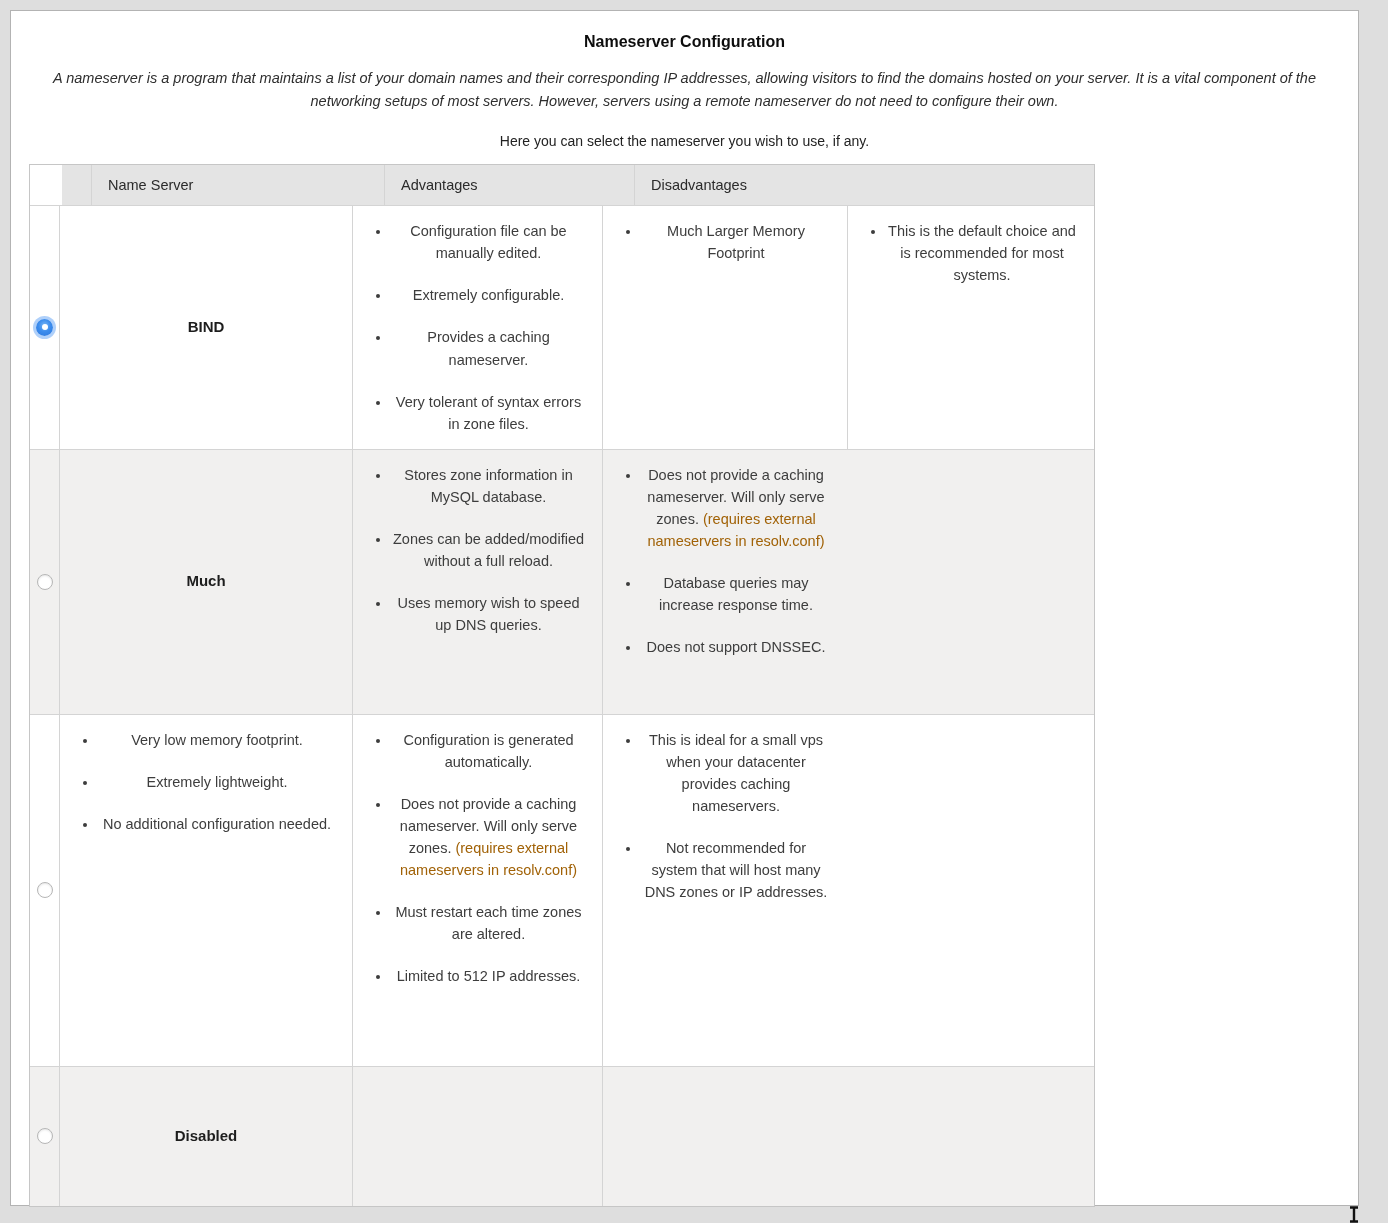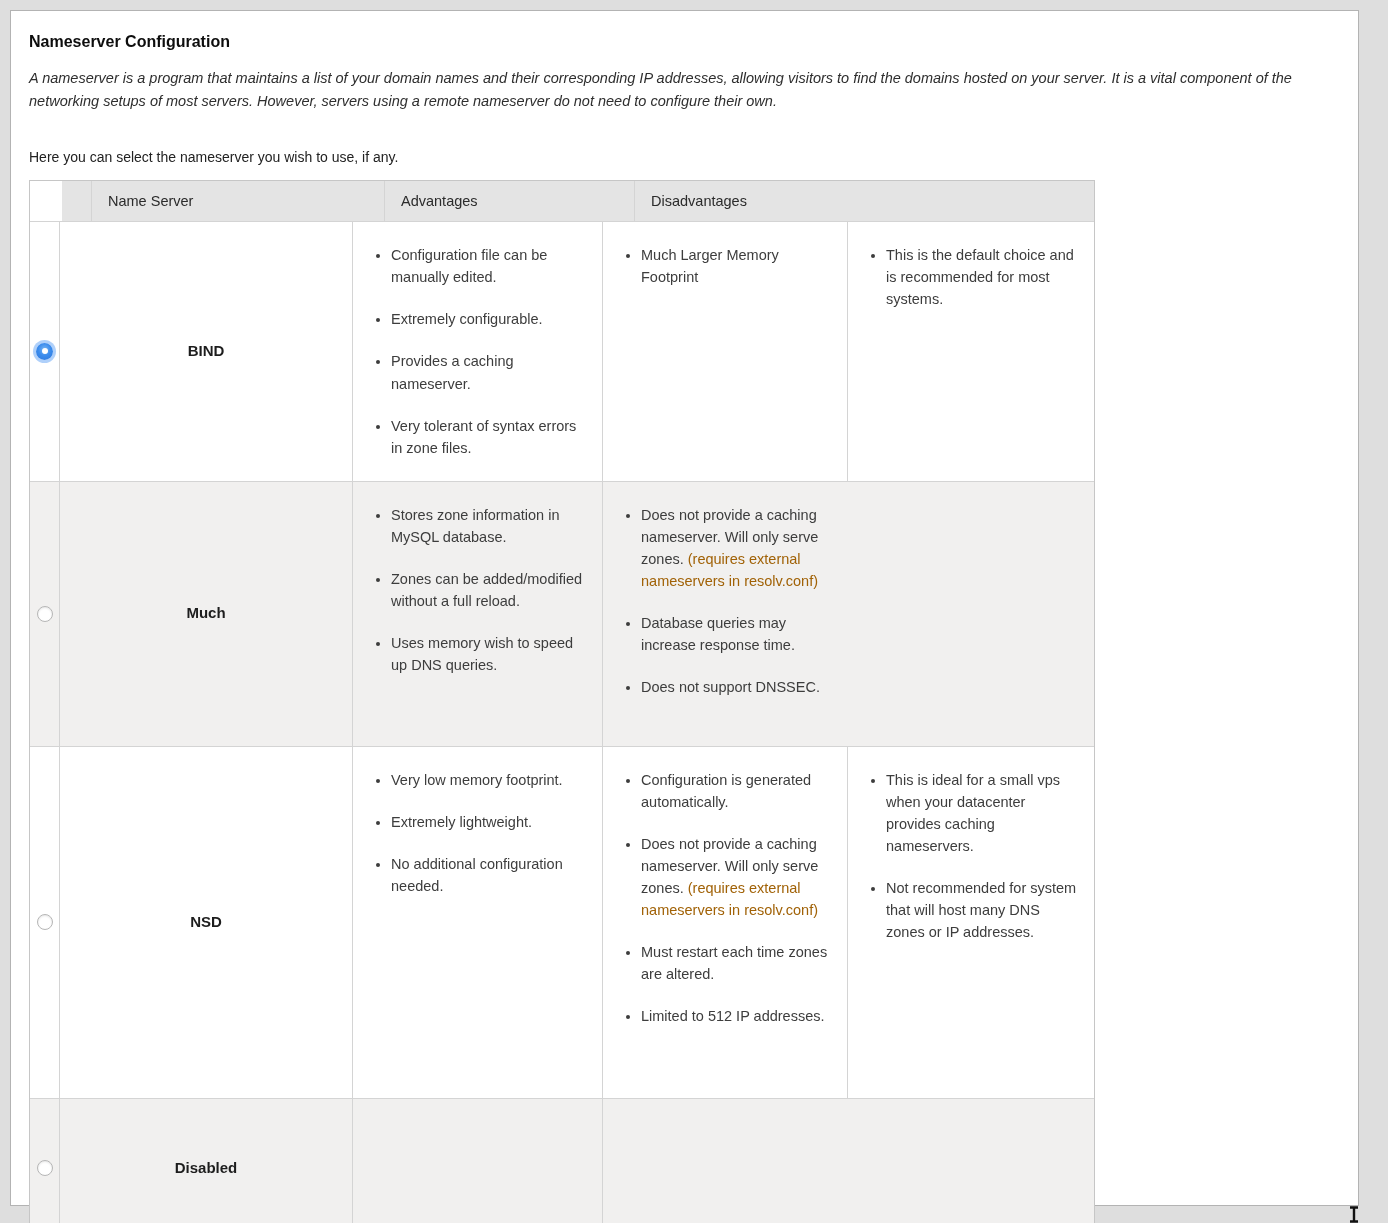--- a/index.html
+++ b/index.html
@@ -12,39 +12,40 @@
     position: relative;
     overflow: hidden;
   }
   .panel {
     position: absolute;
     left: 10px; top: 10px;
     width: 1349px; height: 1196px;
     background: #ffffff;
     border: 1px solid #b3b3b3;
     padding: 12px 18px;
+    text-align: center;
   }
   .page-title {
     font-size: 16px;
     font-weight: bold;
     color: #0d0d0d;
     margin: 10px 0 0 0;
   }
   .page-description {
     font-style: italic;
     font-size: 14.5px;
     line-height: 1.6;
     color: #2e2e2e;
     margin-top: 16px;
     max-width: 1312px;
   }
   .page-instruction {
     font-size: 14px;
     color: #222222;
-    margin-top: 36px;
+    margin-top: 20px;
   }
   
   .ns-table {
     margin-top: 15px;
     width: 1066px;
     border: 1px solid #c6c6c6;
     background: #fff;
   }
   .row {
     display: grid;
@@ -52,21 +53,21 @@
   }
   .row + .row { border-top: 1px solid #d4d4d4; }
   .row.header {
     background: #e4e4e4;
     height: 40px;
     margin-left: 32px;
   }
   .row.alt { background: #f1f0ef; }
   .cell {
     border-left: 1px solid #d4d4d4;
-    padding: 22px 16px;
+    padding: 14px 16px;
     font-size: 14.5px;
     line-height: 1.52;
   }
   .cell:first-child { border-left: none; }
   .row.header .cell {
     display: flex;
     align-items: center;
     padding: 0 16px;
     font-size: 14.5px;
     color: #2b2b2b;
@@ -195,21 +196,20 @@
           <li>Database queries may increase response time.</li>
           <li>Does not support DNSSEC.</li>
         </ul>
       </div>
     </div>
 
     <div class="row" style="min-height:352px">
       <div class="cell radio-cell">
         <span class="radio"></span>
       </div>
-      <div class="cell name-cell">NSD</div>
       <div class="cell list-cell">
         <ul>
           <li>Very low memory footprint.</li>
           <li>Extremely lightweight.</li>
           <li>No additional configuration needed.</li>
         </ul>
       </div>
       <div class="cell list-cell">
         <ul>
           <li>Configuration is generated automatically.</li>

